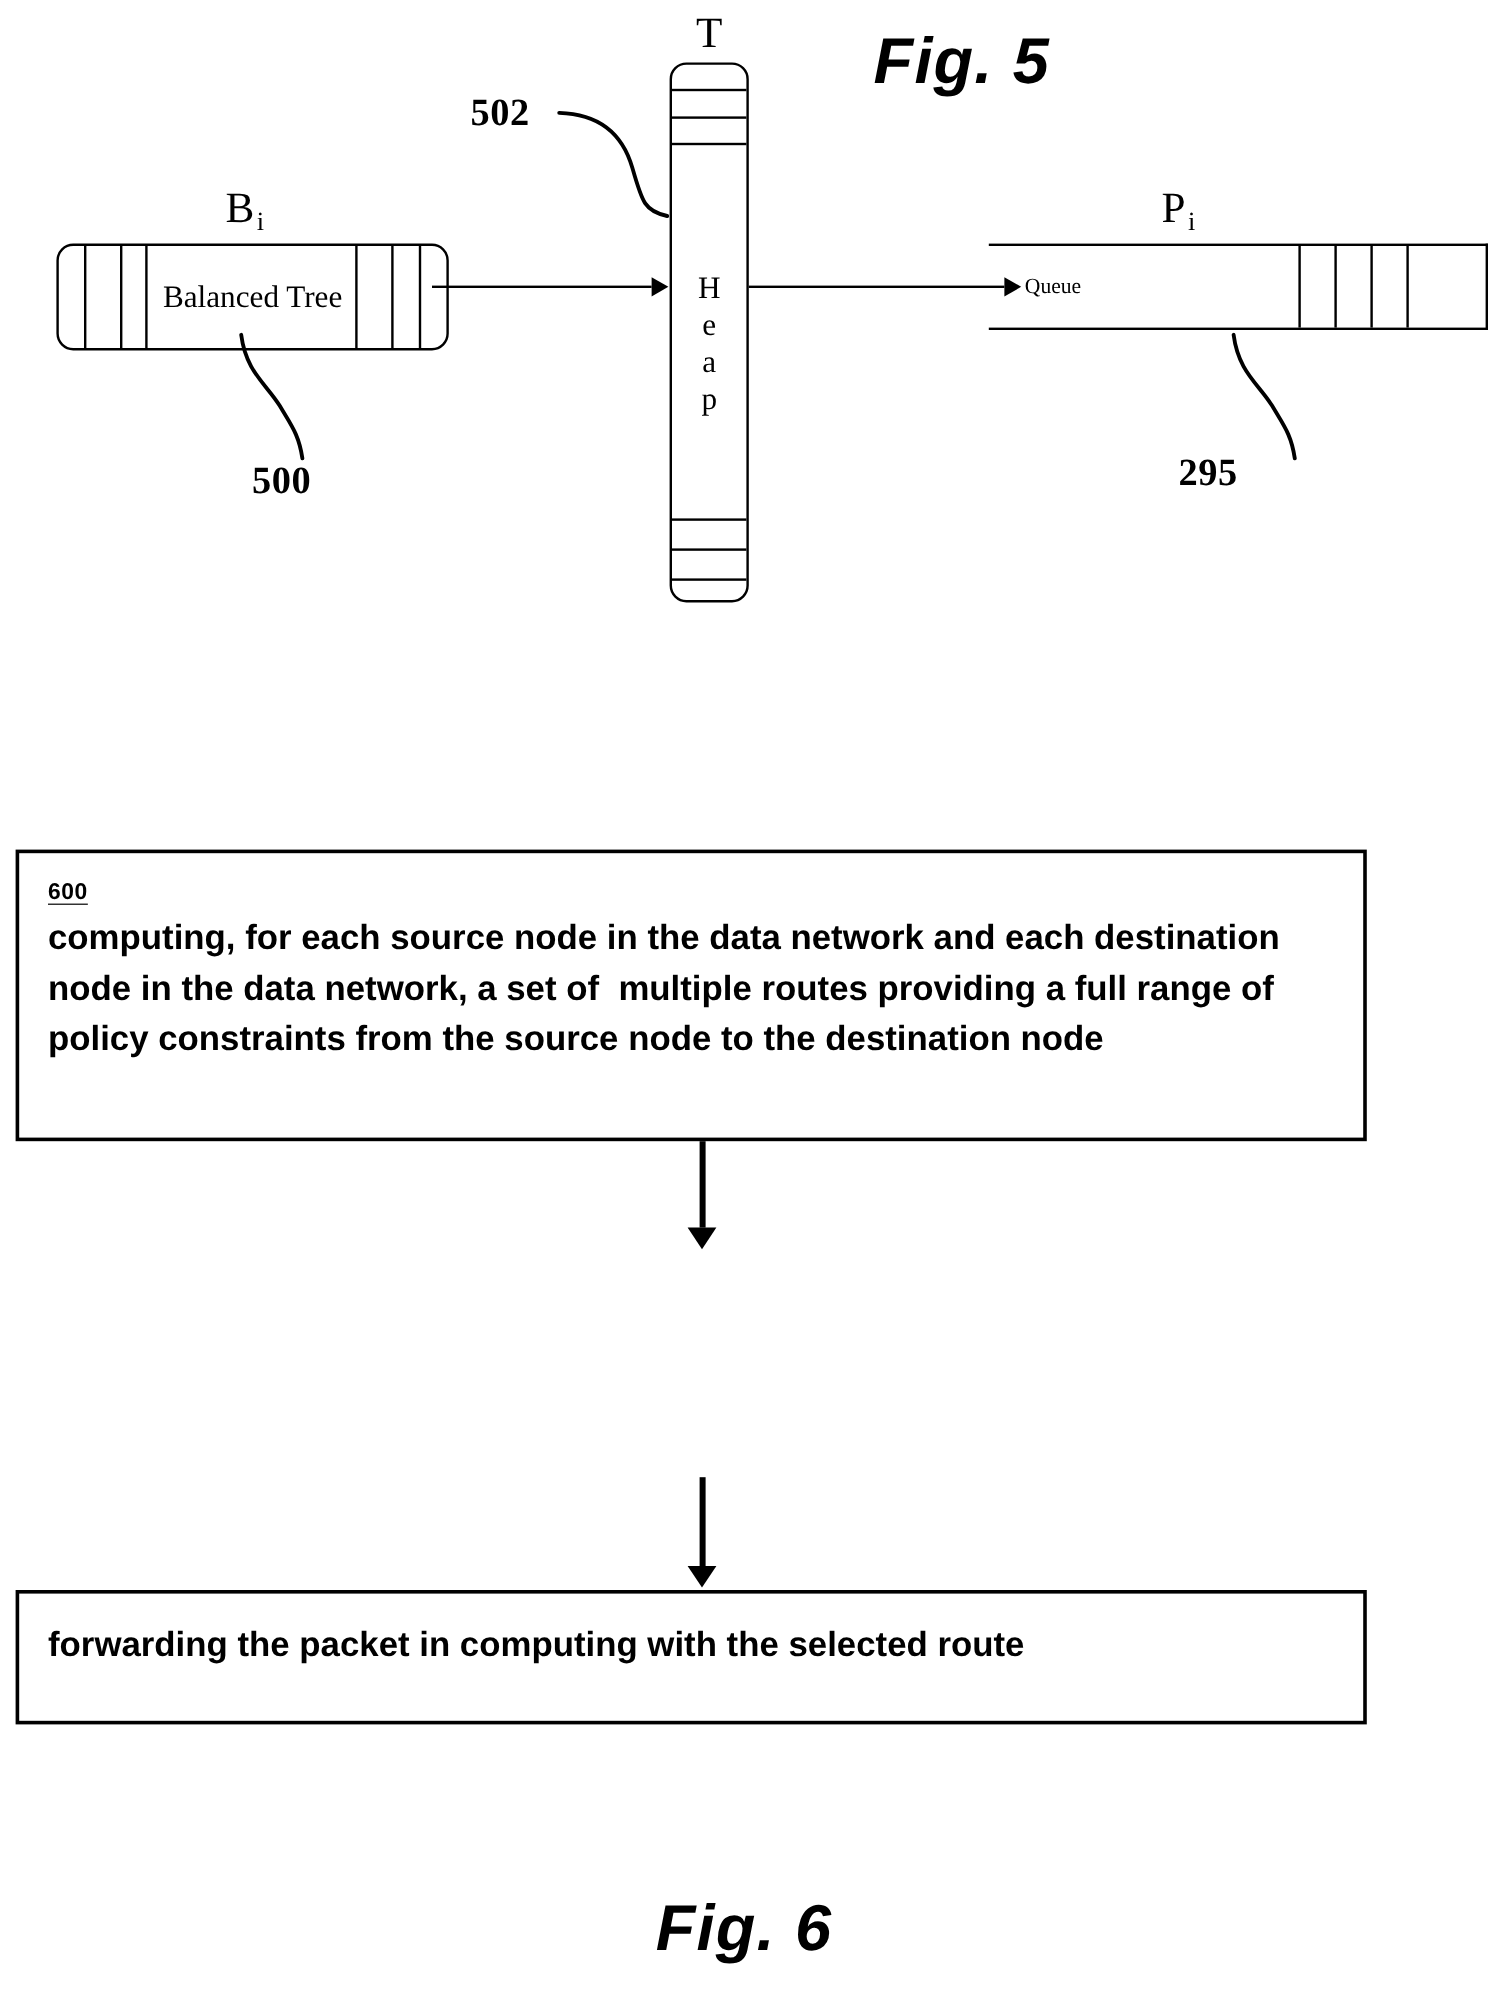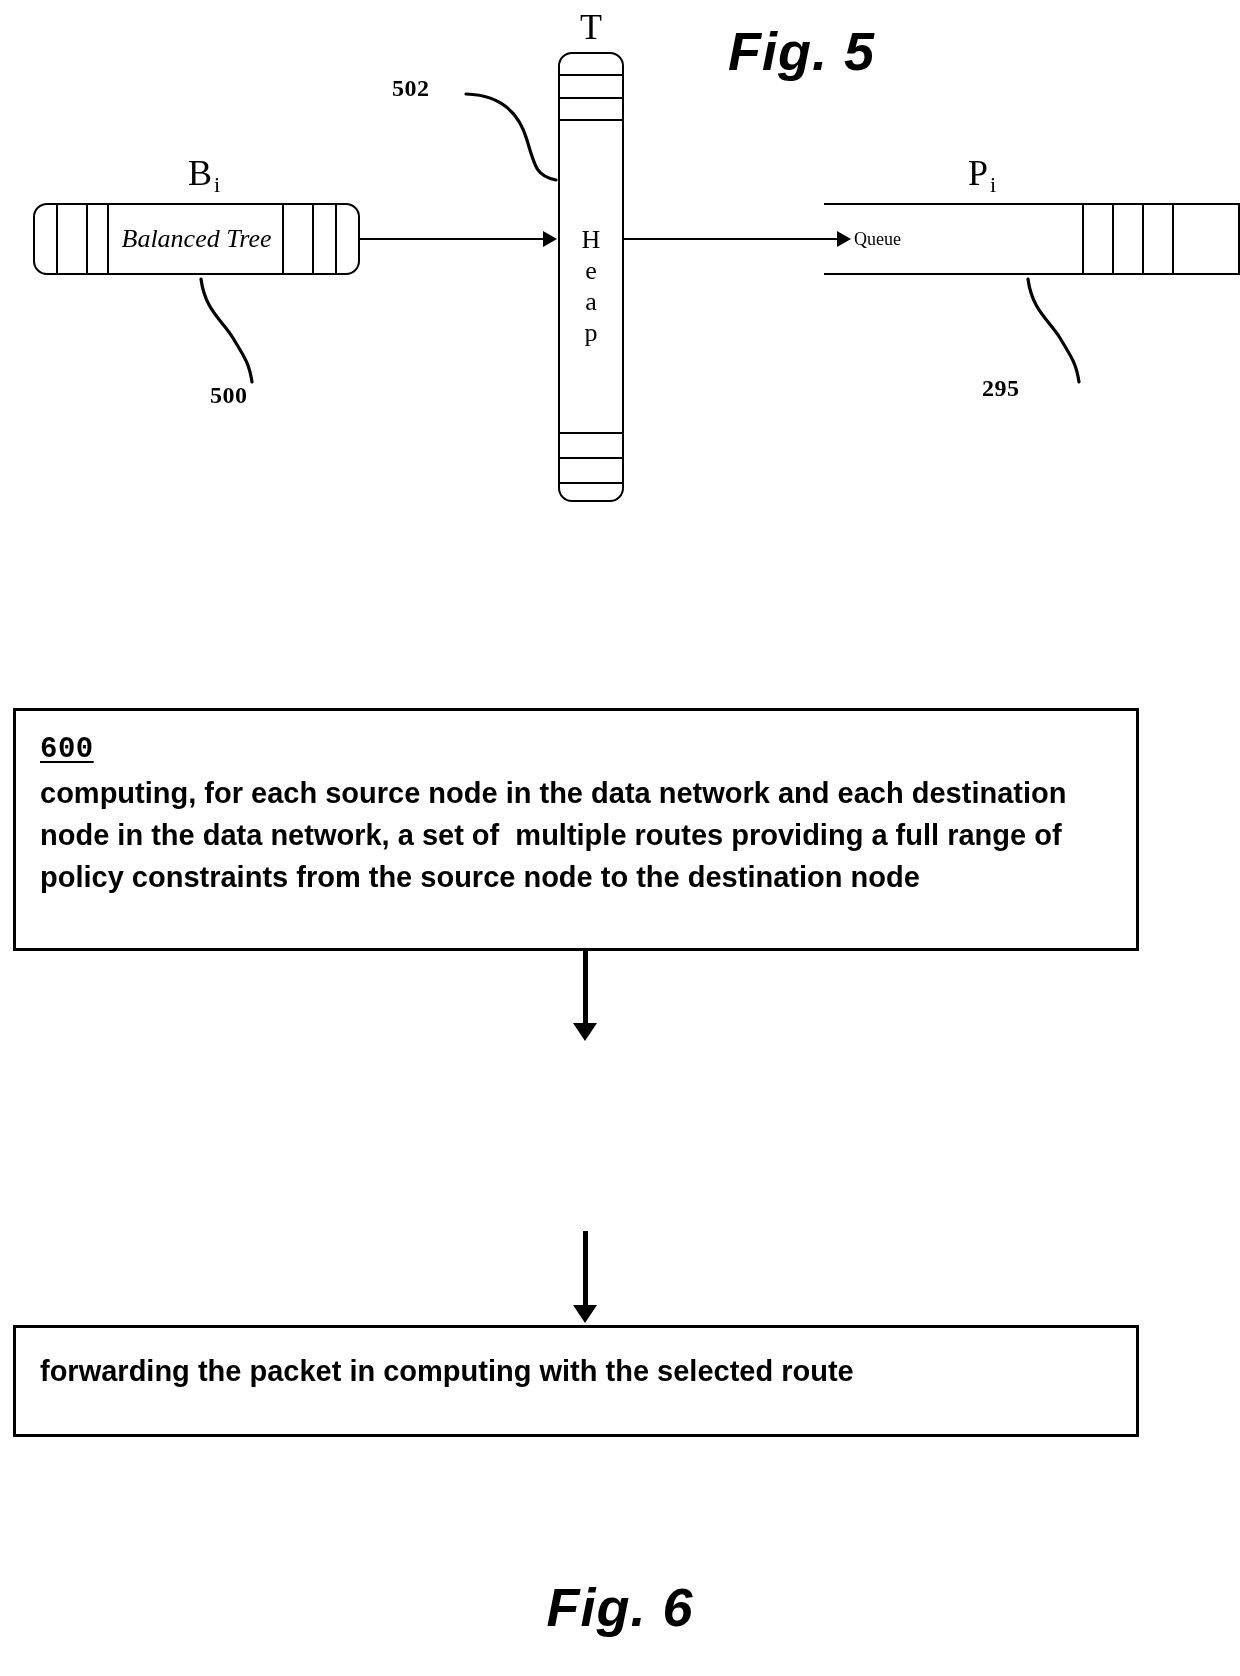--- a/index.html
+++ b/index.html
@@ -39,21 +39,21 @@
   #fig6-caption {
     left: 0; top: 1576px;
     width: 1240px;
     text-align: center;
   }
 
   
   .ref-num {
     font-family: "Liberation Serif", serif;
     font-weight: bold;
-    font-size: 24px;
+    font-size: 32px;
     letter-spacing: 0.5px;
     white-space: nowrap;
   }
   #ref-502 { left: 392px; top: 75px; }
   #ref-500 { left: 210px; top: 382px; }
   #ref-504 { left: 982px; top: 375px; }
 
   
   .sym-label {
     font-family: "Liberation Serif", serif;
@@ -66,28 +66,27 @@
     position: relative;
     top: 7px;
     left: 2px;
   }
   #label-bi { left: 188px; top: 152px; }
   #label-pi { left: 968px; top: 152px; }
   #label-t  { left: 580px; top: 6px; }
 
   
   #balanced-tree-box {
-    left: 33px;
+    left: 47px;
     top: 203px;
     width: 327px;
-    height: 72px;
+    height: 89px;
     border: 2px solid #000;
     border-radius: 14px;
     box-sizing: border-box;
-    font-style: italic;
   }
   #balanced-tree-label {
     position: absolute;
     left: 0; right: 0;
     top: 50%;
     transform: translateY(-50%);
     text-align: center;
     font-family: "Liberation Serif", serif;
     font-size: 26px;
     white-space: nowrap;
@@ -167,23 +166,23 @@
     width: 1240px; height: 1676px;
   }
   .flow-box {
     position: absolute;
     border: 3px solid #000;
     box-sizing: border-box;
     padding: 22px 24px 18px 24px;
     background: #fff;
   }
   .flow-num {
-    font-family: Liberation Mono, monospace;
+    font-family: Liberation Sans, sans-serif;
     font-weight: bold;
-    font-size: 29px;
+    font-size: 19px;
     text-decoration: underline;
     text-underline-offset: 4px;
     display: block;
     margin-bottom: 6px;
     letter-spacing: 0.5px;
   }
   .flow-text {
     font-family: "Liberation Sans", sans-serif;
     font-size: 29px;
     line-height: 42px;

